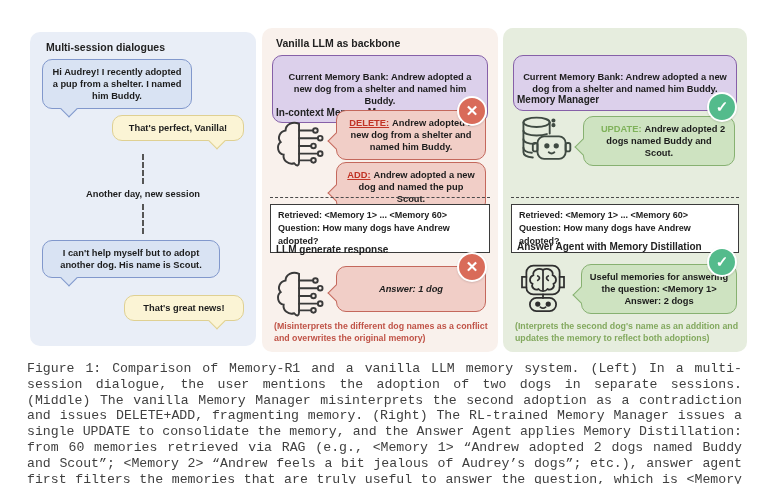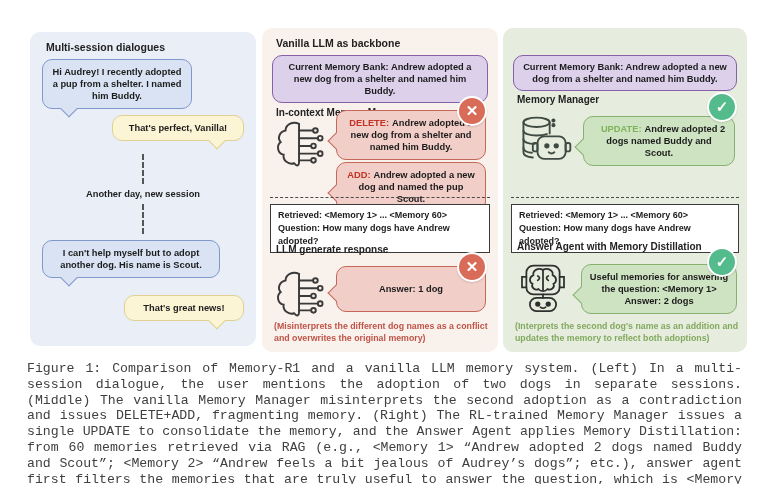--- a/index.html
+++ b/index.html
@@ -24,25 +24,25 @@
   .bubble-blue   { background: #d9e3f3; border: 1.5px solid #8198cc; }
   .bubble-blue::after   { bottom: -7px; left: 20px; border-right: 1.5px solid #8198cc; border-bottom: 1.5px solid #8198cc; }
   .bubble-yellow { background: #fbf4d5; border: 1.5px solid #dfd092; }
   .bubble-yellow::after { bottom: -7px; right: 20px; border-right: 1.5px solid #dfd092; border-bottom: 1.5px solid #dfd092; }
   .bubble-salmon { background: #f1cec7; border: 1.5px solid #c4685c; }
   .bubble-salmon::after { left: -7px; bottom: 12px; border-left: 1.5px solid #c4685c; border-bottom: 1.5px solid #c4685c; }
   .bubble-green  { background: #cee3c1; border: 1.5px solid #87b171; }
   .bubble-green::after  { left: -7px; bottom: 12px; border-left: 1.5px solid #87b171; border-bottom: 1.5px solid #87b171; }
 
   .op-prefix { font-weight: 700; margin-right: 3px; }
-  .prefix-red   { color: #c13325; }
+  .prefix-red   { color: #c13325; text-decoration: underline; }
   .prefix-green { color: #7fb25a; margin-left: 8px; }
 
   .bank-box { position: absolute; background: #dcd0eb; border: 1.5px solid #8660a8;
-              border-radius: 10px; padding: 5px 8px; font-size: 9.3px; font-weight: 600;
+              border-radius: 10px; padding: 15px 8px; font-size: 9.3px; font-weight: 600;
               line-height: 1.3; text-align: center; }
   .retrieved-box { position: absolute; background: #ffffff; border: 1.2px solid #3b3b3b;
                    padding: 4px 7px; font-size: 9px; font-weight: 600; line-height: 1.45;
                    text-align: left; }
   .divider-dashed { position: absolute; border-top: 1.6px dashed #4a4a4a; }
 
   .note { position: absolute; font-size: 8.8px; font-weight: 600; line-height: 1.35; }
   .note-red   { color: #c05448; }
   .note-green { color: #83a95f; }
 
@@ -144,21 +144,21 @@
           <circle cx="48" cy="21" r="2.4"></circle>
         <line x1="26" y1="29" x2="38" y2="29"></line>
           <circle cx="41" cy="29" r="2.4"></circle>
         <line x1="26" y1="37" x2="45" y2="37"></line>
           <circle cx="48" cy="37" r="2.4"></circle>
         <line x1="26" y1="44" x2="38" y2="44"></line>
           <circle cx="41" cy="44" r="2.4"></circle>
       </svg>
     </div>
 
-    <div class="bubble bubble-salmon" style="left:74px; top:238px; width:150px; height:46px; display:flex; align-items:center; justify-content:center;">Answer: 1 dog</div>
+    <div class="bubble bubble-salmon" style="left:74px; top:238px; width:150px; height:46px; display:flex; align-items:center; justify-content:center;font-style:italic;">Answer: 1 dog</div>
 
     <div class="note note-red" style="left:12px; right:8px; top:293px;">(Misinterprets the different dog names as a conflict and overwrites the original memory)</div>
   </div>
 
   <div class="panel panel-right">
 
     <div class="bank-box" style="left:10px; right:10px; top:27px;">Current Memory Bank: Andrew adopted a new dog from a shelter and named him Buddy.</div>
 
     <div class="section-label" style="left:14px; top:66px;">Memory Manager</div>
 

